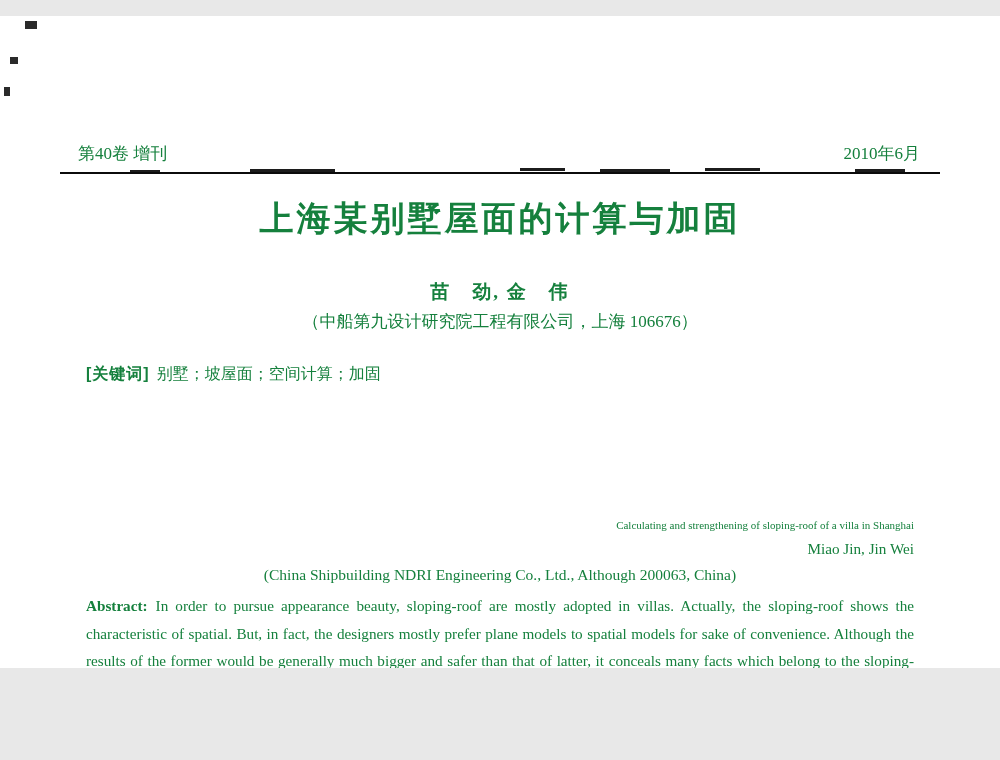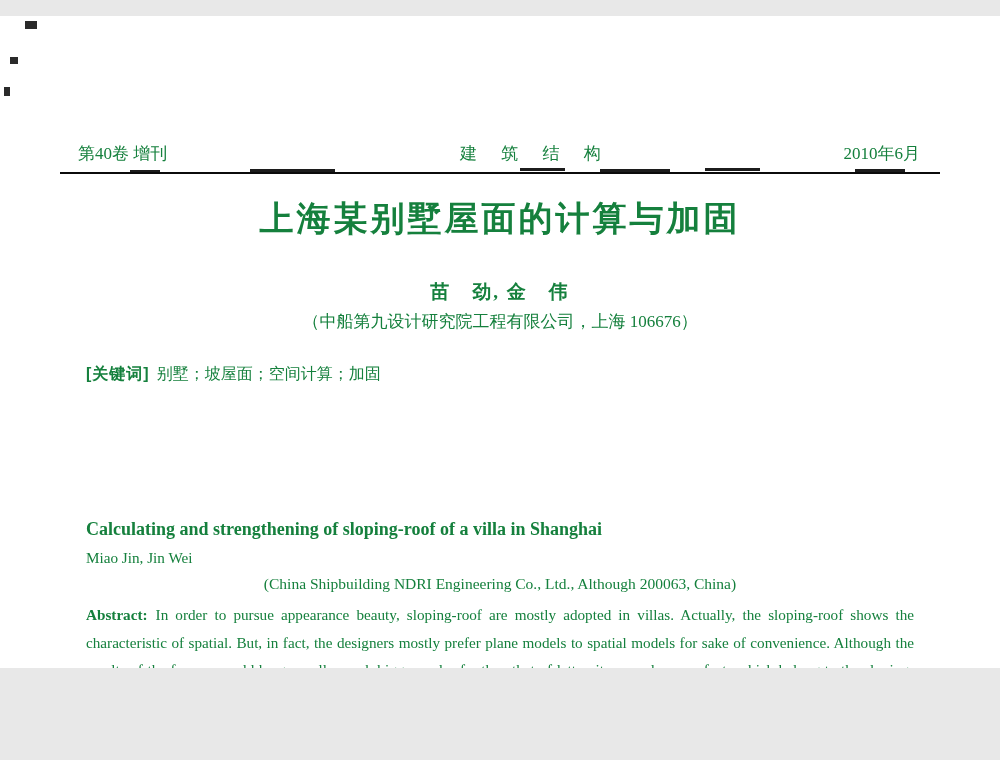--- a/index.html
+++ b/index.html
@@ -78,41 +78,40 @@
     padding-right: 7px;
     letter-spacing: 1px;
   }
   
   .en-block {
     position: absolute;
     top: 503px; left: 86px; right: 86px;
     font-size: 15.2px;
   }
   .en-title {
-    text-align: left;
-    font-weight: 700;
-    font-size: 18px;
+    text-align: right;
+    font-weight: 400;
+    font-size: 11px;
   }
-  .en-authors { text-align: left; margin-top: 9px; }
+  .en-authors { text-align: right; margin-top: 9px; }
   .en-affil   { text-align: center; margin-top: 8px; font-size: 15.5px; }
   .en-abstract {
     margin: 8px 0 0 0;
     text-align: justify;
     line-height: 27.6px;
   }
   .en-lbl { font-weight: bold; padding-right: 8px; }
 </style>
 </head>
 <body>
 
 <div class="page">
 
   <div class="header">
     <span>第40卷 增刊</span>
-    <span class="journal">建 筑 结 构</span>
     <span>2010年6月</span>
   </div>
 
   <div class="rule"></div>
   <span class="artifact a1"></span>
   <span class="artifact a2"></span>
   <span class="artifact a3"></span>
   <span class="artifact a4"></span>
   <span class="artifact a5"></span>
   <span class="artifact a6"></span>

